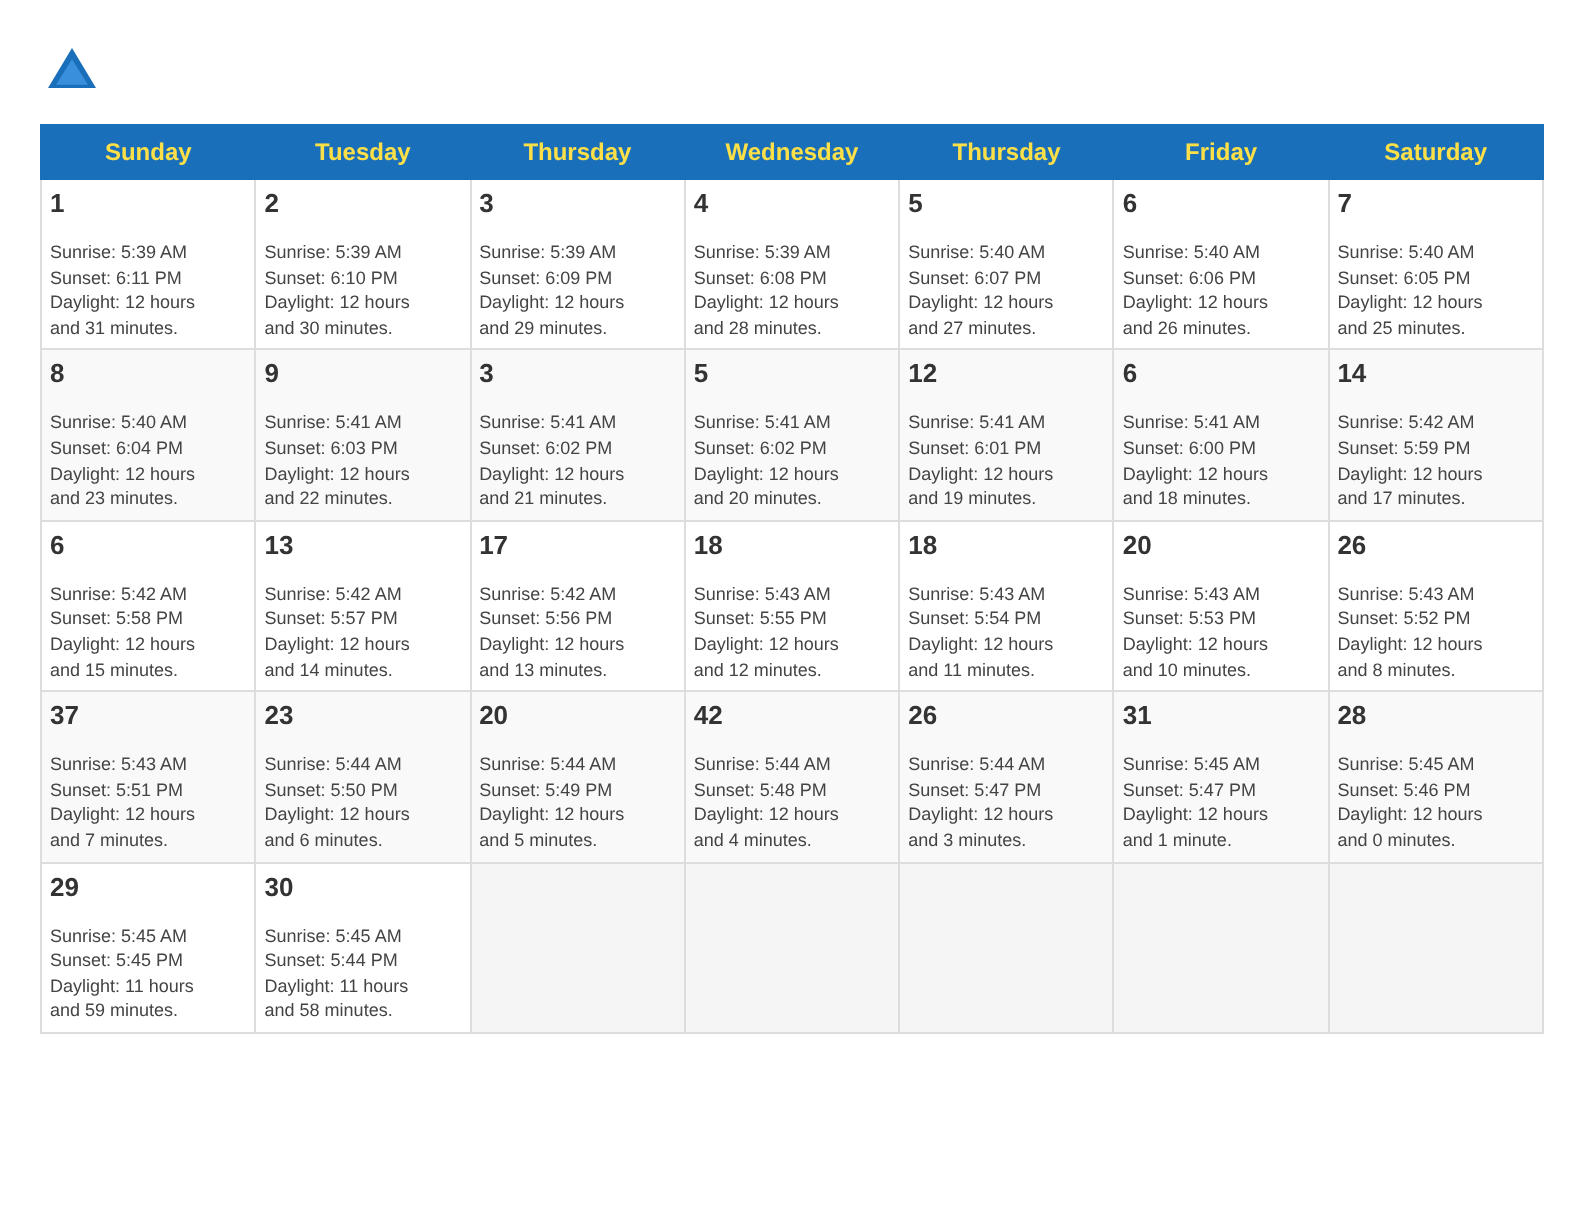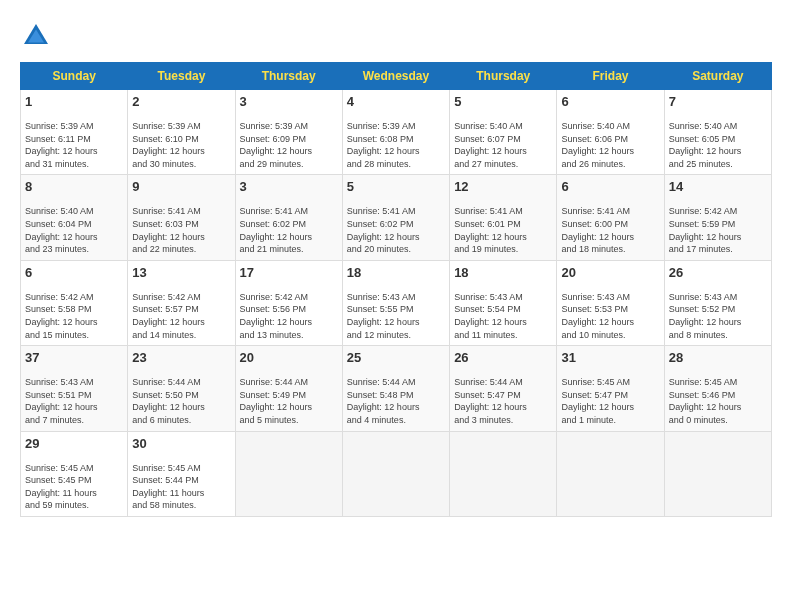--- a/index.html
+++ b/index.html
@@ -227,21 +227,21 @@
         </td>
         <td>
           <span class="day-number">23</span>
           <div class="day-info">Sunrise: 5:44 AM<br>Sunset: 5:50 PM<br>Daylight: 12 hours<br>and 6 minutes.</div>
         </td>
         <td>
           <span class="day-number">20</span>
           <div class="day-info">Sunrise: 5:44 AM<br>Sunset: 5:49 PM<br>Daylight: 12 hours<br>and 5 minutes.</div>
         </td>
         <td>
-          <span class="day-number">25</span>
+          <span class="day-number">42</span>
           <div class="day-info">Sunrise: 5:44 AM<br>Sunset: 5:48 PM<br>Daylight: 12 hours<br>and 4 minutes.</div>
         </td>
         <td>
           <span class="day-number">26</span>
           <div class="day-info">Sunrise: 5:44 AM<br>Sunset: 5:47 PM<br>Daylight: 12 hours<br>and 3 minutes.</div>
         </td>
         <td>
           <span class="day-number">31</span>
           <div class="day-info">Sunrise: 5:45 AM<br>Sunset: 5:47 PM<br>Daylight: 12 hours<br>and 1 minute.</div>
         </td>

